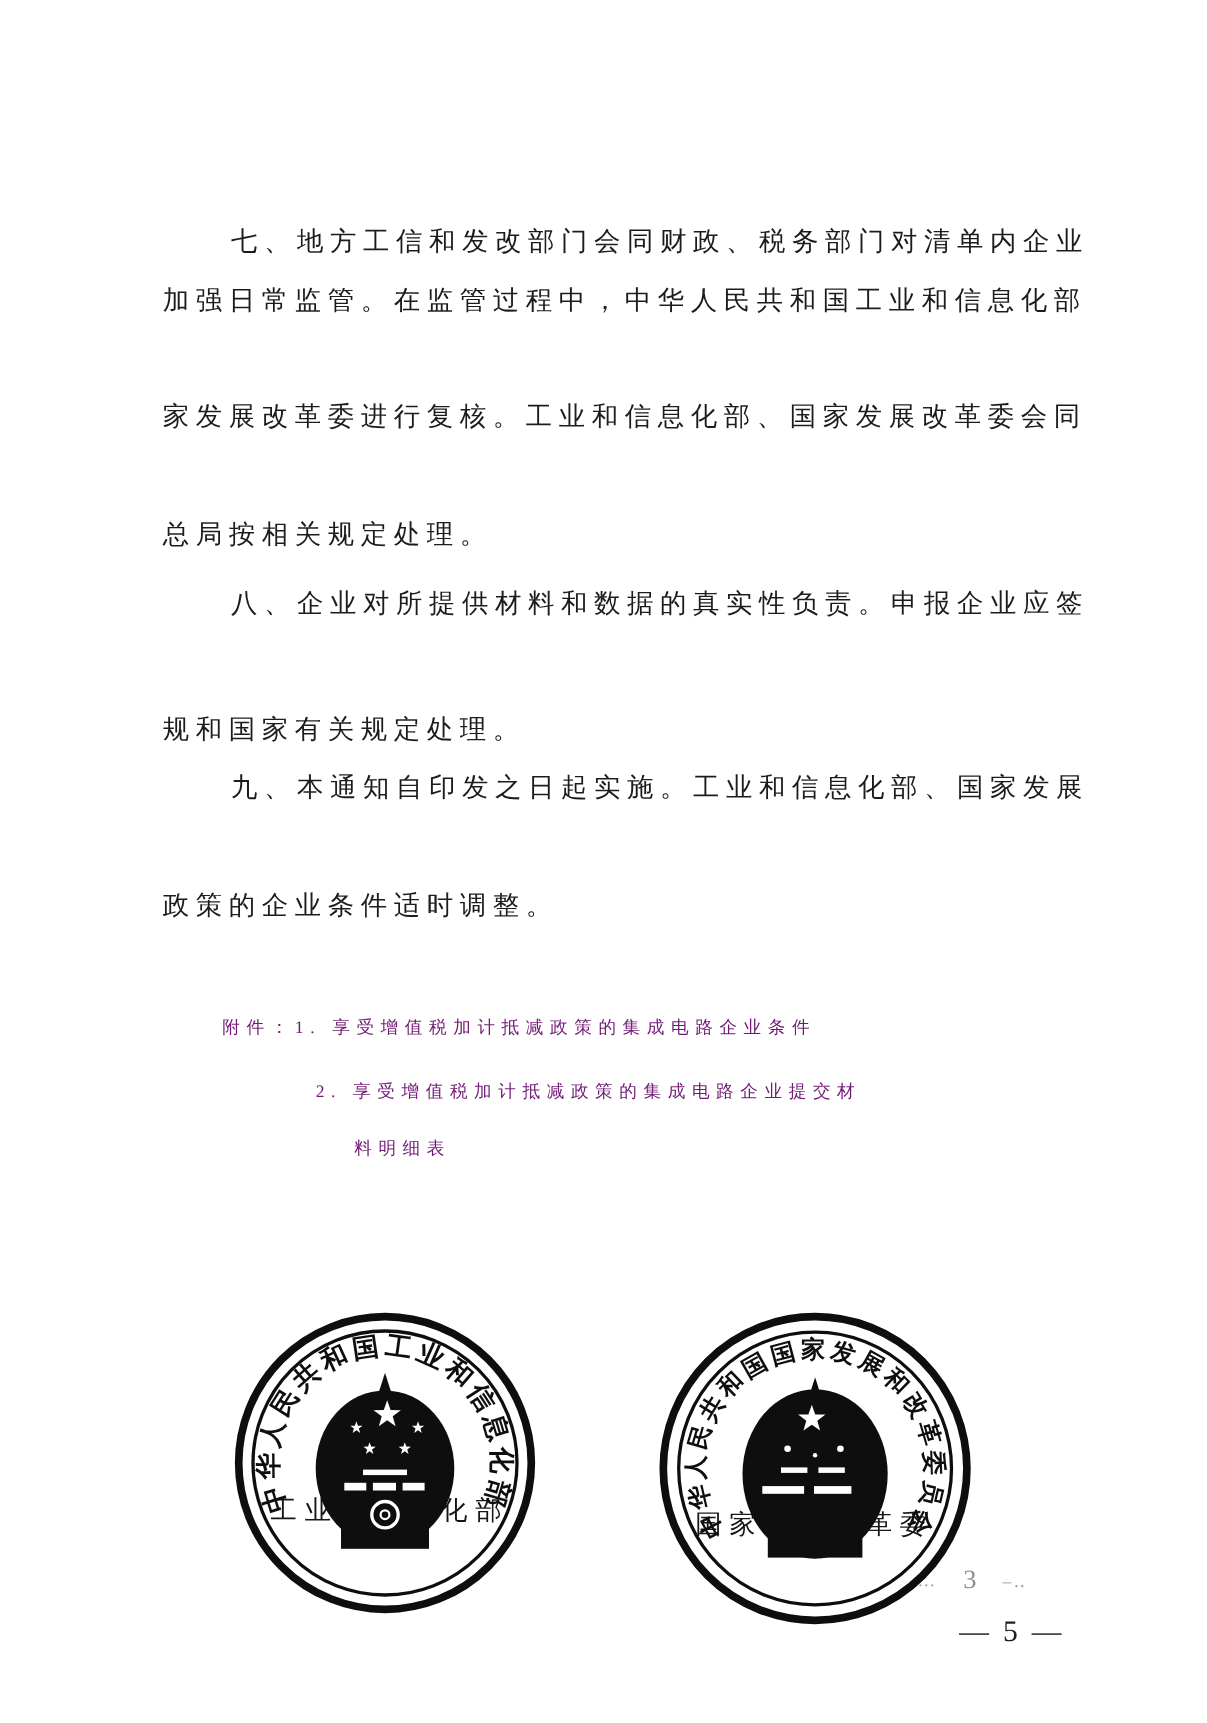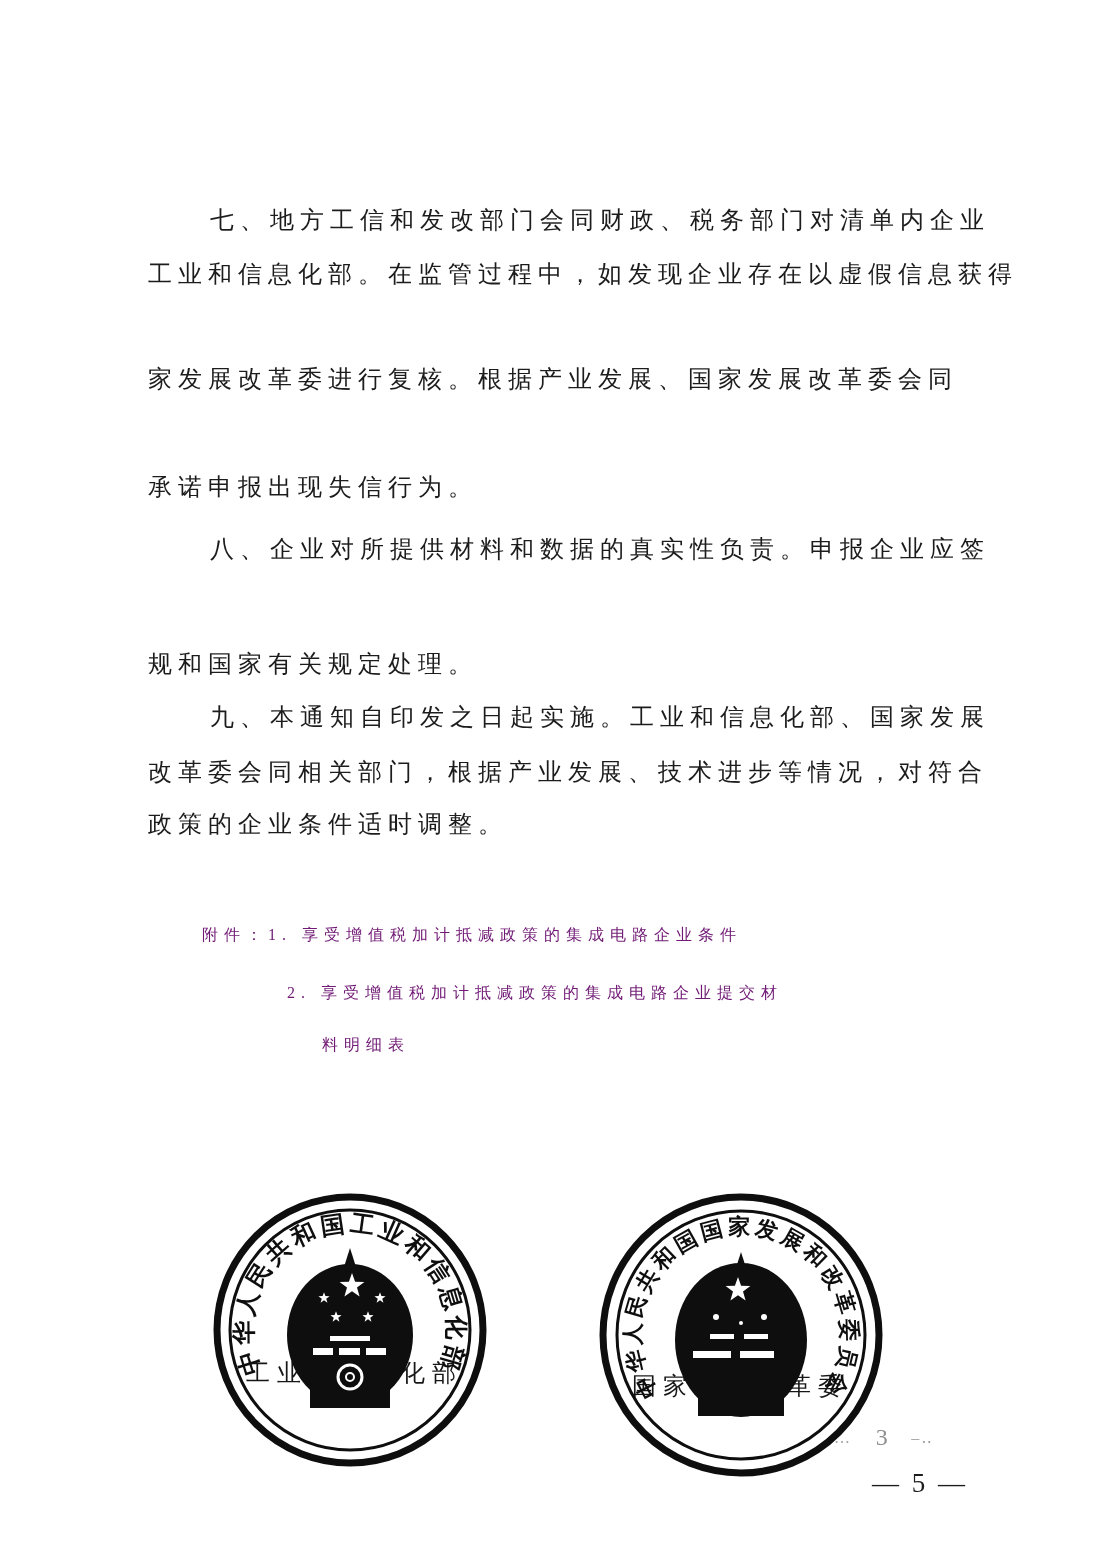--- a/index.html
+++ b/index.html
@@ -70,27 +70,26 @@
     color:#1d1d1d;
     white-space:nowrap;
   }
 </style>
 </head>
 <body>
 
 <div class="page">
 
   <div class="bl indent" style="top:207px">七、地方工信和发改部门会同财政、税务部门对清单内企业</div>
-  <div class="bl" style="top:261px">工业和信息化部。在监管过程中，如发现企业存在以虚假信息获得</div>
-  <div class="bl" style="top:366px">家发展改革委进行复核。根据产业发展、国家发展改革委会同</div>
-  <div class="bl" style="top:474px">承诺申报出现失信行为。</div>
+  <div class="bl" style="top:261px">加强日常监管。在监管过程中，中华人民共和国工业和信息化部</div>
+  <div class="bl" style="top:366px">家发展改革委进行复核。工业和信息化部、国家发展改革委会同</div>
+  <div class="bl" style="top:474px">总局按相关规定处理。</div>
   <div class="bl indent" style="top:536px">八、企业对所提供材料和数据的真实性负责。申报企业应签</div>
   <div class="bl" style="top:651px">规和国家有关规定处理。</div>
   <div class="bl indent" style="top:704px">九、本通知自印发之日起实施。工业和信息化部、国家发展</div>
-  <div class="bl" style="top:759px">改革委会同相关部门，根据产业发展、技术进步等情况，对符合</div>
   <div class="bl" style="top:811px">政策的企业条件适时调整。</div>
 
   <div class="al" style="top:926px;  left:202px">附件：1. 享受增值税加计抵减政策的集成电路企业条件</div>
   <div class="al" style="top:984px;  left:287px">2. 享受增值税加计抵减政策的集成电路企业提交材</div>
   <div class="al" style="top:1036px; left:322px">料明细表</div>
 
   <div class="underprint" style="left:246px; top:1357px">工业和信息化部</div>
   <div class="underprint" style="left:632px; top:1370px">国家发展改革委</div>
 
   <svg class="seal" style="left:210px; top:1190px" width="280" height="280" viewBox="0 0 280 280">

